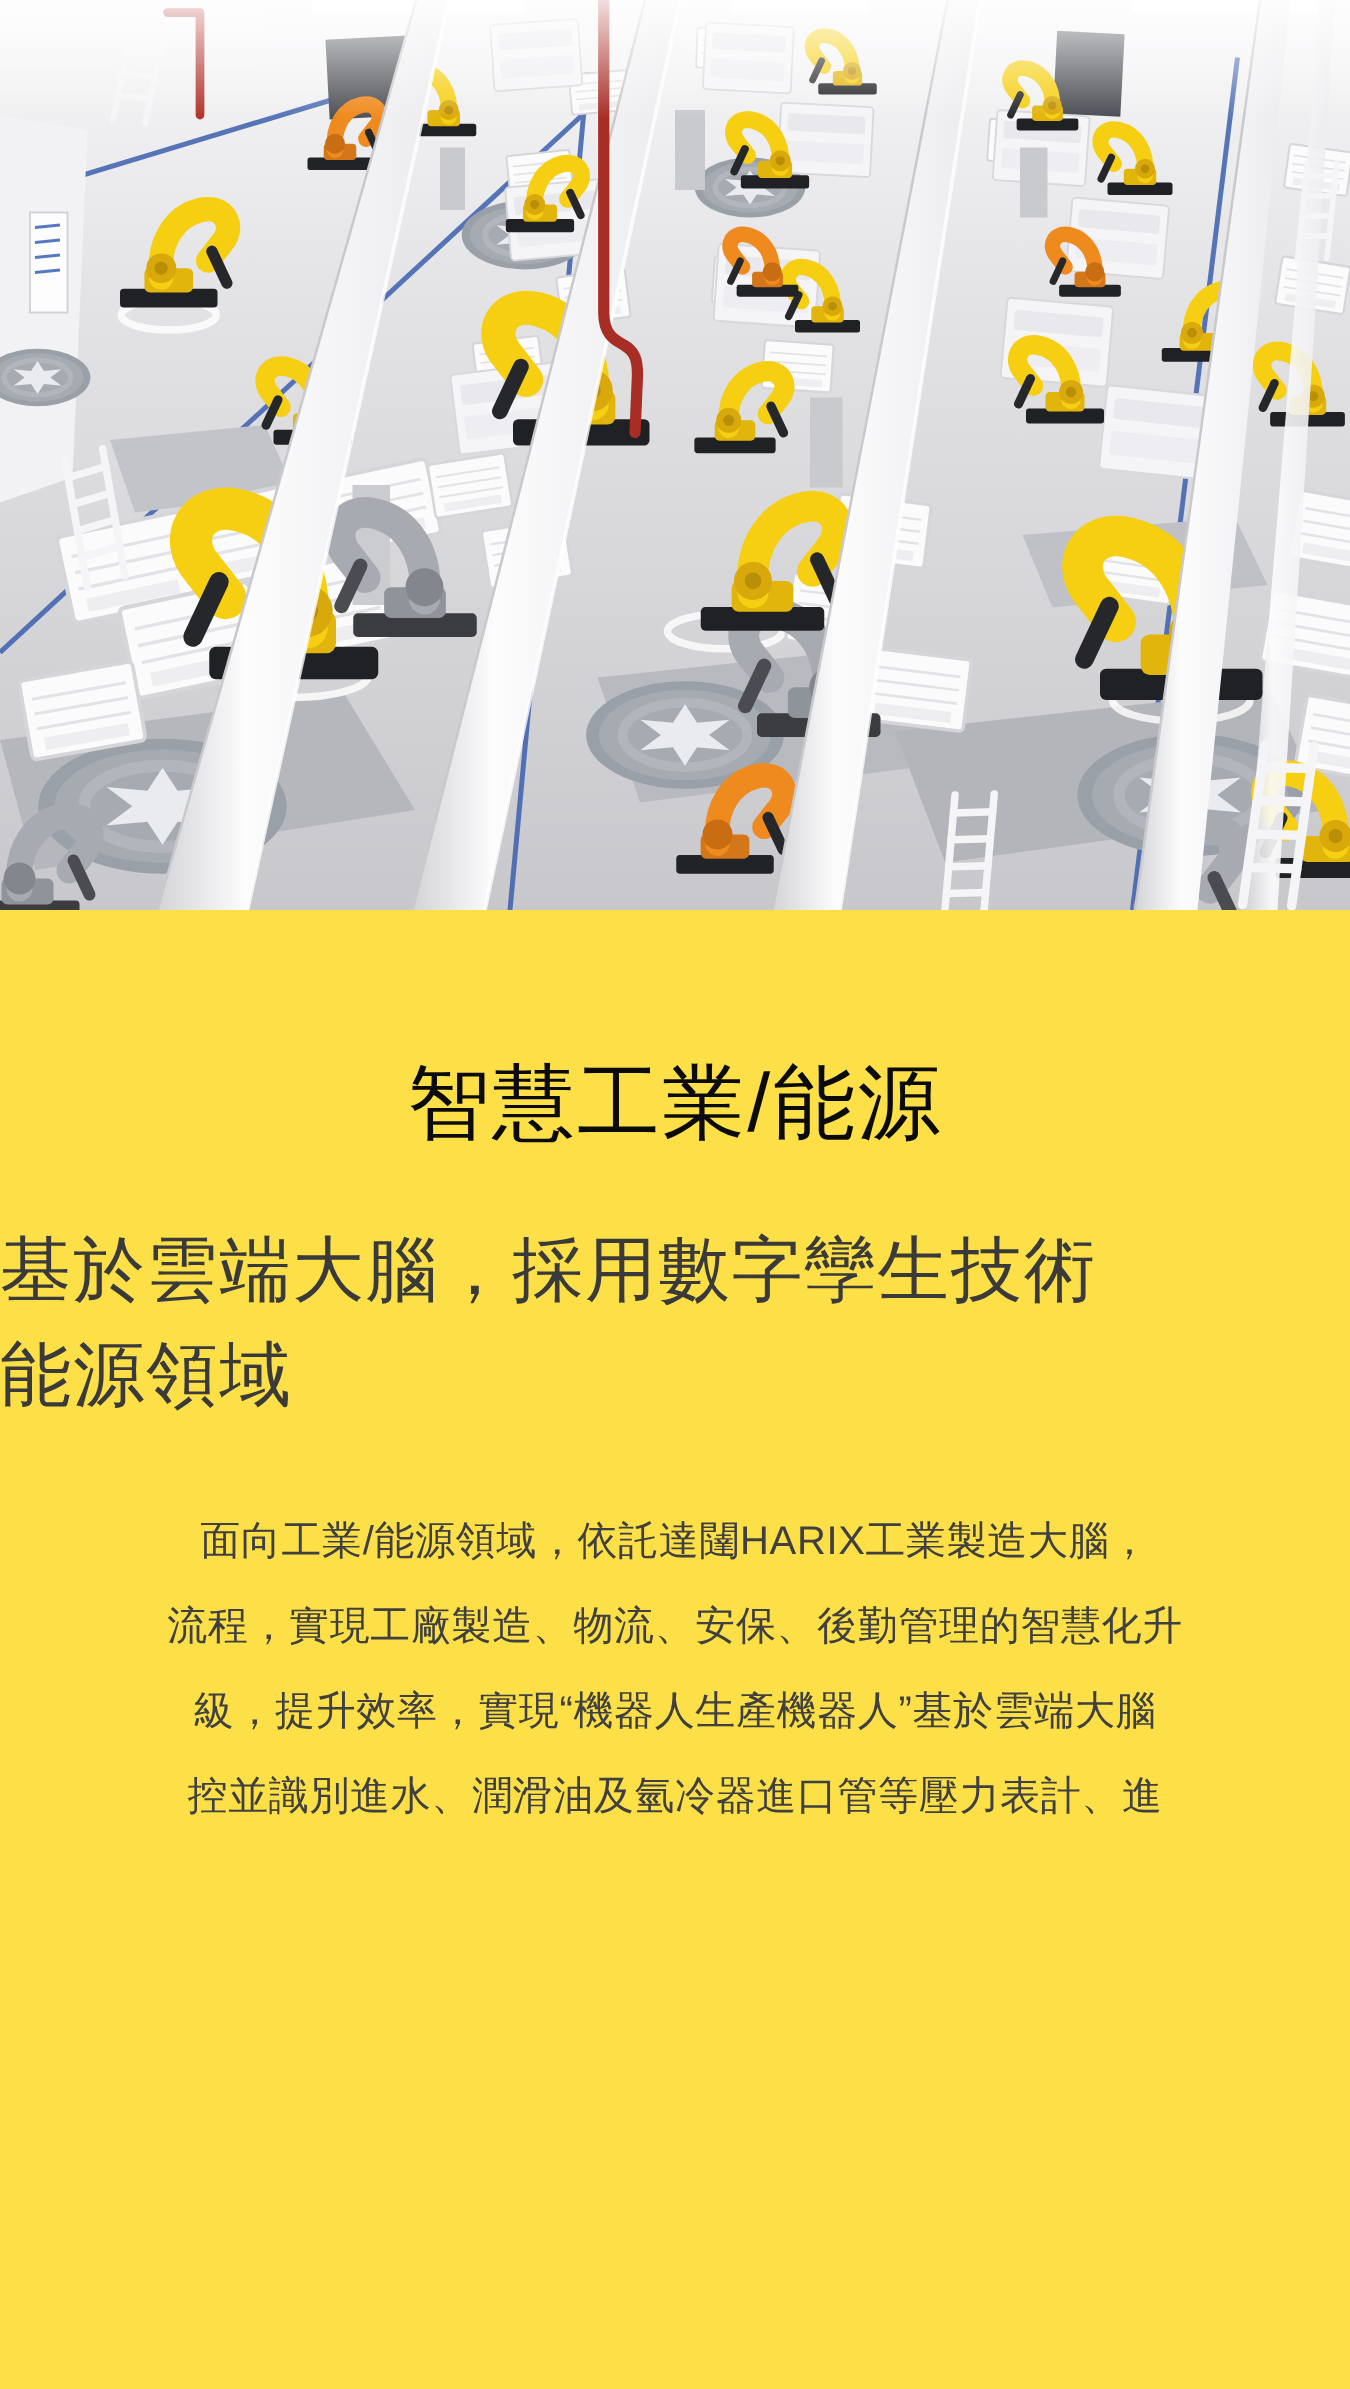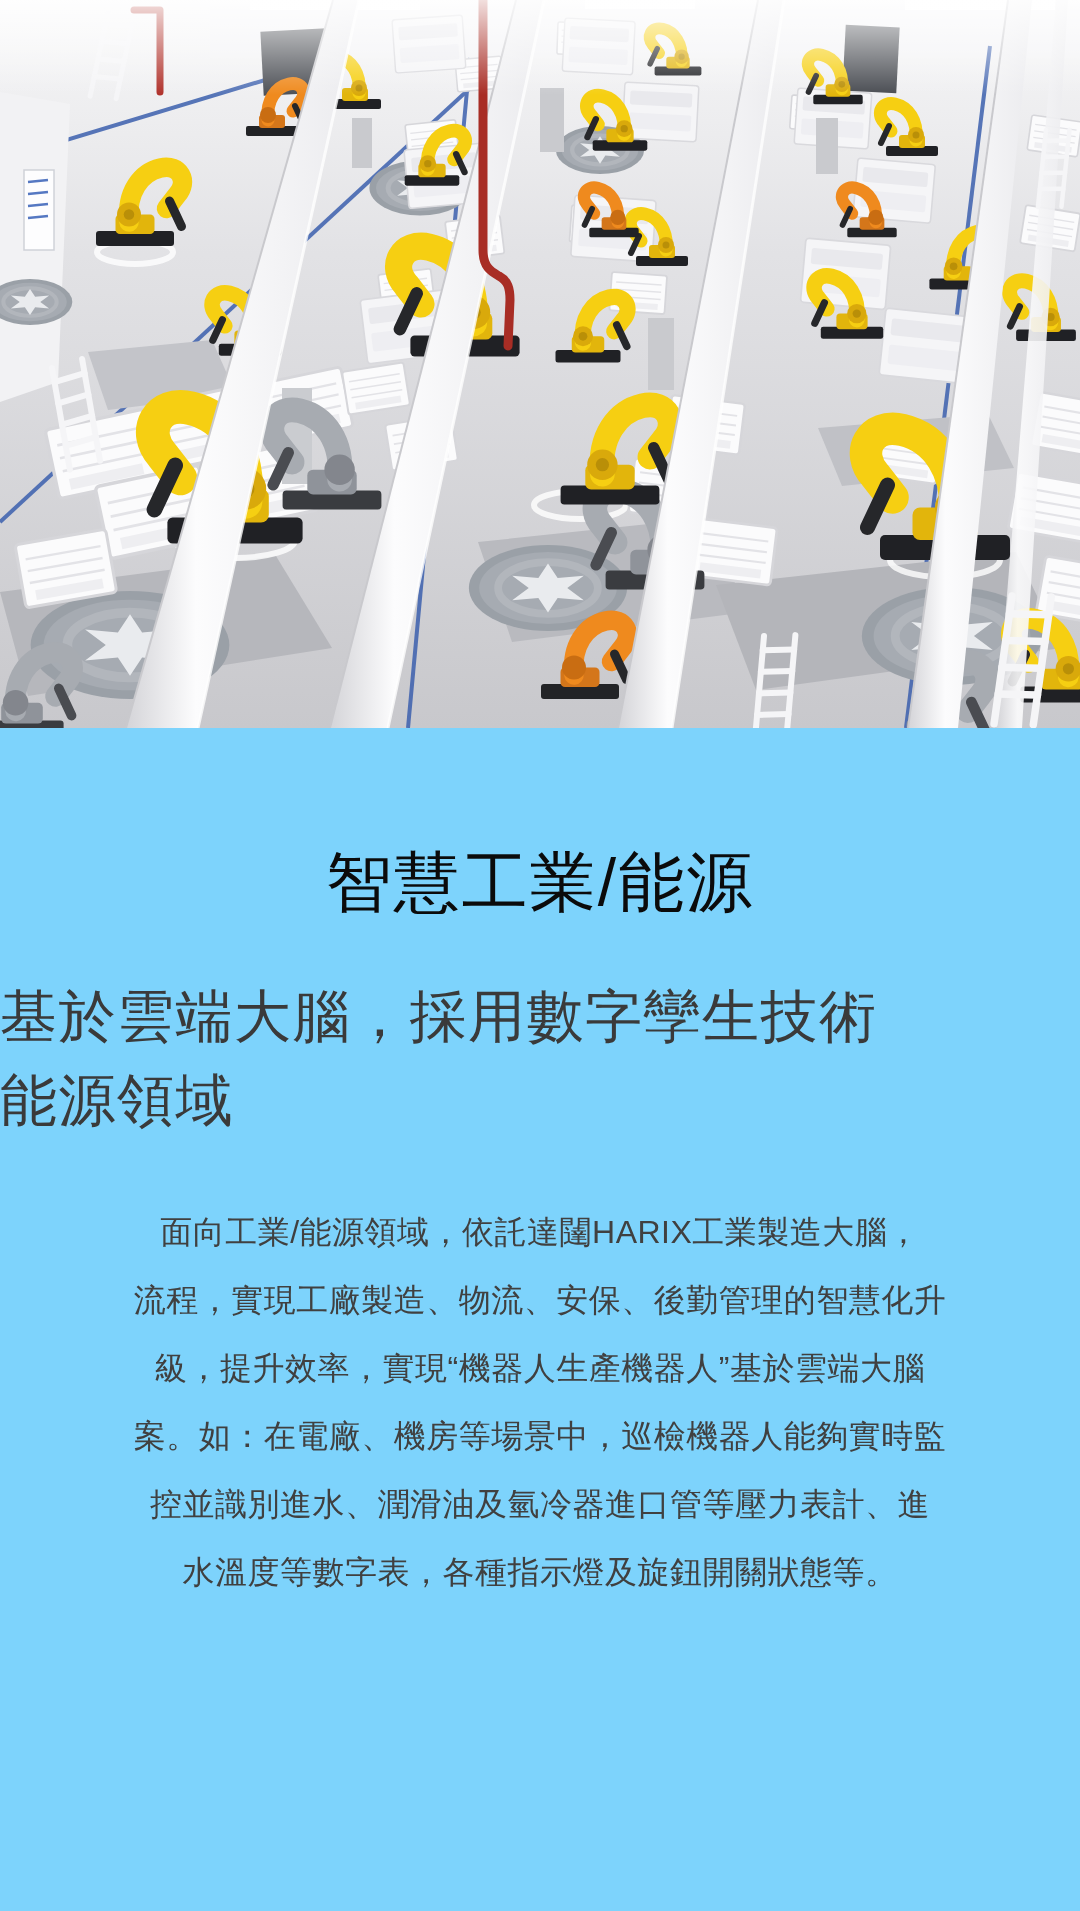--- a/index.html
+++ b/index.html
@@ -1,16 +1,16 @@
 <!DOCTYPE html>
 <html><head>
 <meta charset="utf-8">
 <style>
   html,body{margin:0;padding:0;background:#ffffff;}
-  .page{position:relative;width:1080px;height:1911px;margin:0 auto;background:#7dd3fc;overflow:hidden;
+  .page{position:relative;width:1080px;height:1911px;margin:0 auto;background:#fde047;overflow:hidden;
         font-family:"Liberation Sans","DejaVu Sans",sans-serif;}
   .hero{width:1080px;height:728px;overflow:hidden;background:#d8d8db;}
   .hero svg{display:block;}
   .section-title{margin:116px 0 0;text-align:center;font-size:66px;line-height:76px;
         font-weight:500;letter-spacing:2px;color:#0b0b0b;}
   .section-subtitle{margin:54px 0 0;font-size:57px;line-height:84px;
         font-weight:500;letter-spacing:1.5px;color:#3a3a3a;}
   .section-subtitle span{display:block;}
   .section-body{margin:56px 0 0;text-align:center;font-size:32px;line-height:68px;
         font-weight:400;letter-spacing:0.5px;color:#404040;}
@@ -252,18 +252,16 @@
 
   <h2 class="section-subtitle">
     <span>基於雲端大腦，採用數字孿生技術</span>
     <span>能源領域</span>
   </h2>
 
   <div class="section-body">
     <div>面向工業/能源領域，依託達闥HARIX工業製造大腦，</div>
     <div>流程，實現工廠製造、物流、安保、後勤管理的智慧化升</div>
     <div>級，提升效率，實現“機器人生產機器人”基於雲端大腦</div>
-    <div>案。如：在電廠、機房等場景中，巡檢機器人能夠實時監</div>
     <div>控並識別進水、潤滑油及氫冷器進口管等壓力表計、進</div>
-    <div>水溫度等數字表，各種指示燈及旋鈕開關狀態等。</div>
   </div>
 
 </div>
 
 </body></html>

